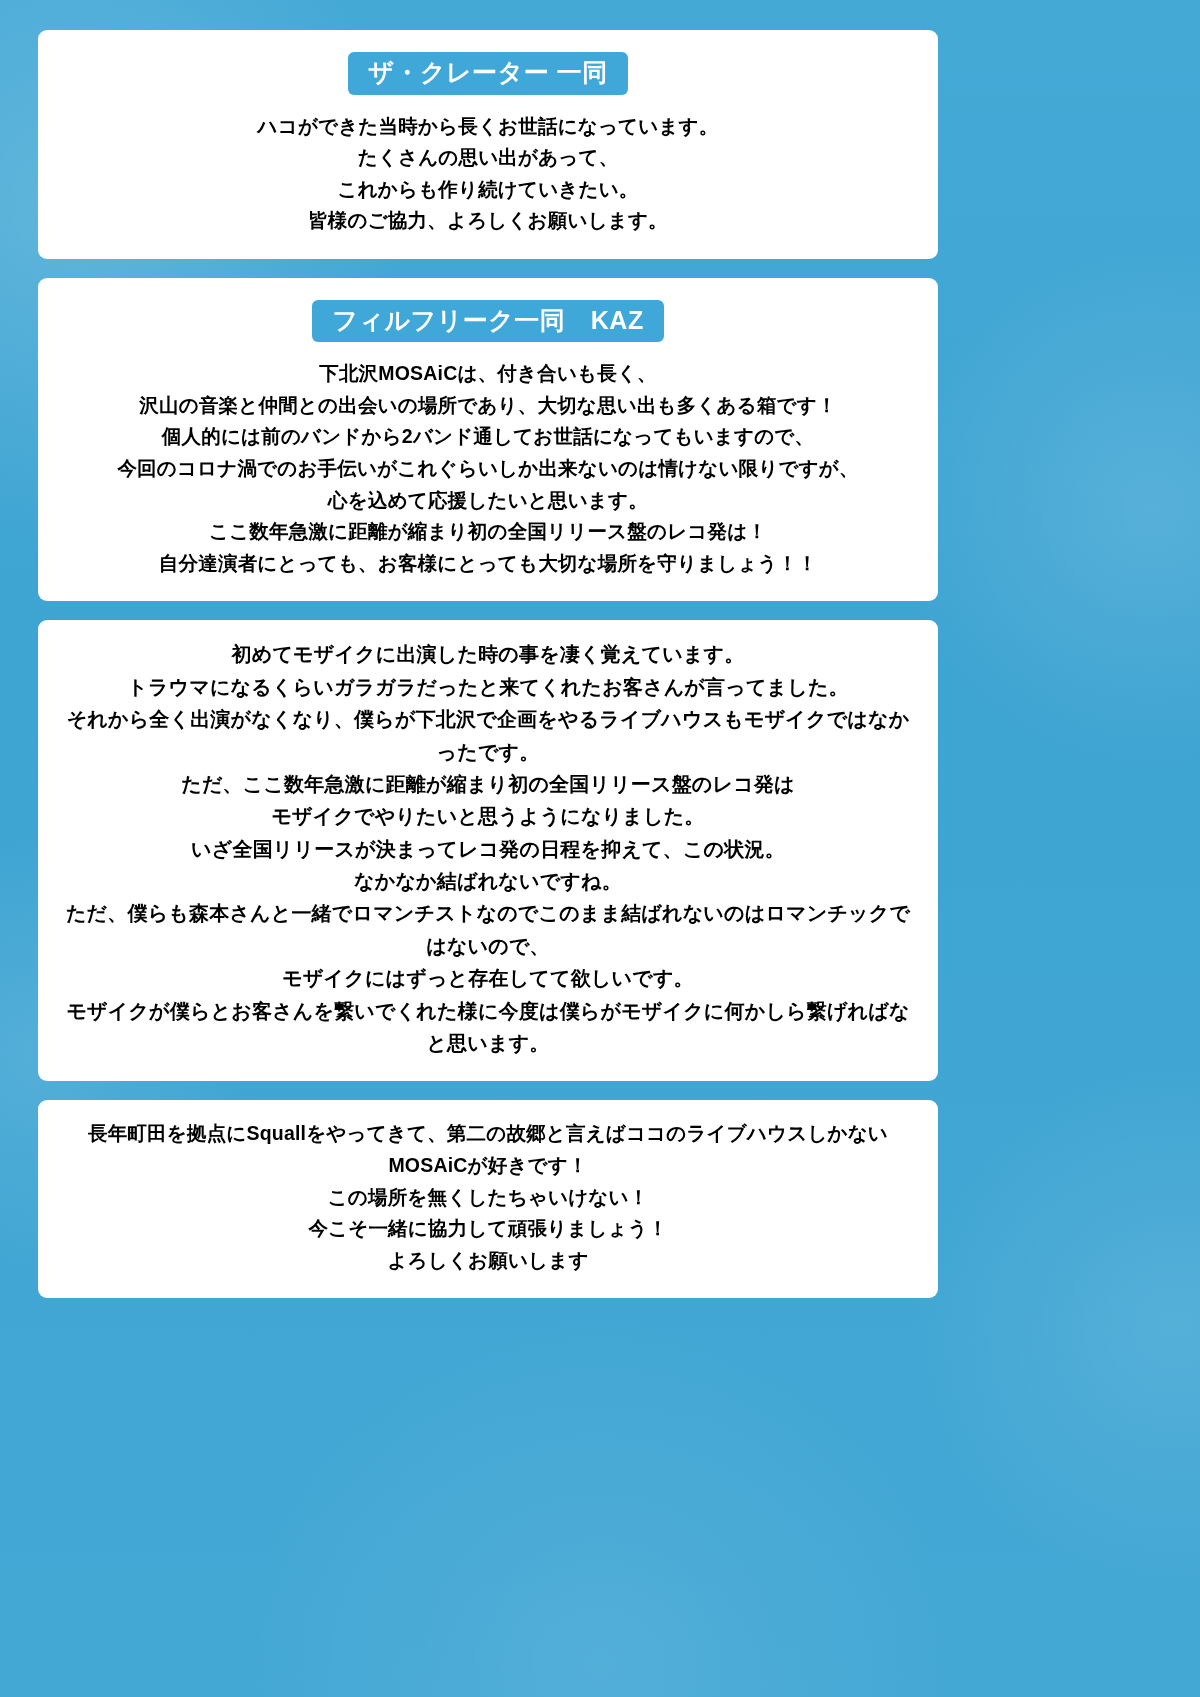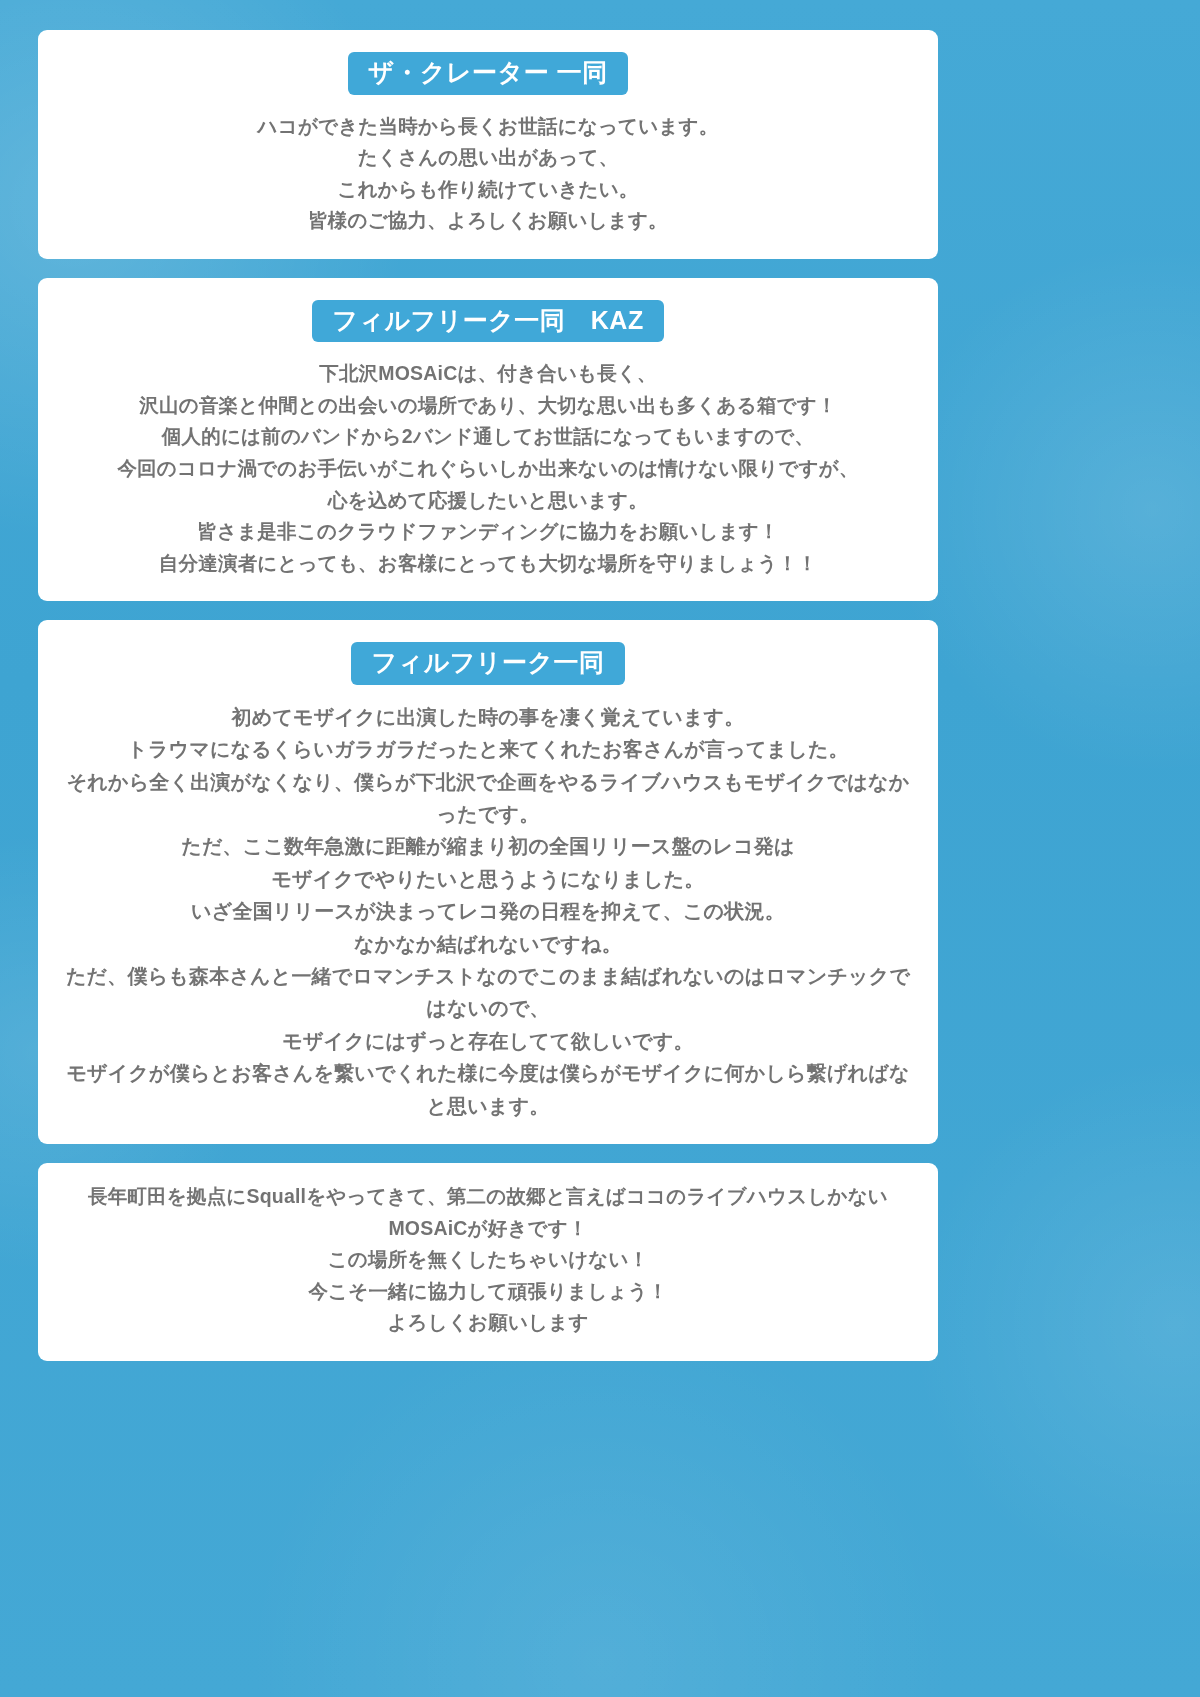--- a/index.html
+++ b/index.html
@@ -49,21 +49,21 @@
     font-weight: bold;
     font-size: 25px;
     letter-spacing: 0.5px;
     padding: 7px 20px 8px 20px;
     border-radius: 6px;
     margin: 4px 0 16px 0;
     line-height: 1.1;
     white-space: pre;
   }
   .card-body {
-    color: #737373;
+    color: #000000;
     font-weight: bold;
     font-size: 19.5px;
     line-height: 1.62;
     white-space: pre-line;
     letter-spacing: 0.2px;
   }
   .card-body.small {
     font-size: 20px;
   }
 </style>
@@ -83,26 +83,25 @@
   </div>
 
 
   <div class="card">
     <div class="card-title">フィルフリーク一同　KAZ</div>
     <div class="card-body">下北沢MOSAiCは、付き合いも長く、
 沢山の音楽と仲間との出会いの場所であり、大切な思い出も多くある箱です！
 個人的には前のバンドから2バンド通してお世話になってもいますので、
 今回のコロナ渦でのお手伝いがこれぐらいしか出来ないのは情けない限りですが、
 心を込めて応援したいと思います。
-皆さま是非このクラウドファンディングに協力をお願いします！
+ここ数年急激に距離が縮まり初の全国リリース盤のレコ発は！
 自分達演者にとっても、お客様にとっても大切な場所を守りましょう！！</div>
   </div>
 
   <div class="card">
-    <div class="card-title">フィルフリーク一同</div>
     <div class="card-body small">初めてモザイクに出演した時の事を凄く覚えています。
 トラウマになるくらいガラガラだったと来てくれたお客さんが言ってました。
 それから全く出演がなくなり、僕らが下北沢で企画をやるライブハウスもモザイクではなかったです。
 ただ、ここ数年急激に距離が縮まり初の全国リリース盤のレコ発は
 モザイクでやりたいと思うようになりました。
 いざ全国リリースが決まってレコ発の日程を抑えて、この状況。
 なかなか結ばれないですね。
 ただ、僕らも森本さんと一緒でロマンチストなのでこのまま結ばれないのはロマンチックではないので、
 モザイクにはずっと存在してて欲しいです。
 モザイクが僕らとお客さんを繋いでくれた様に今度は僕らがモザイクに何かしら繋げればなと思います。</div>

